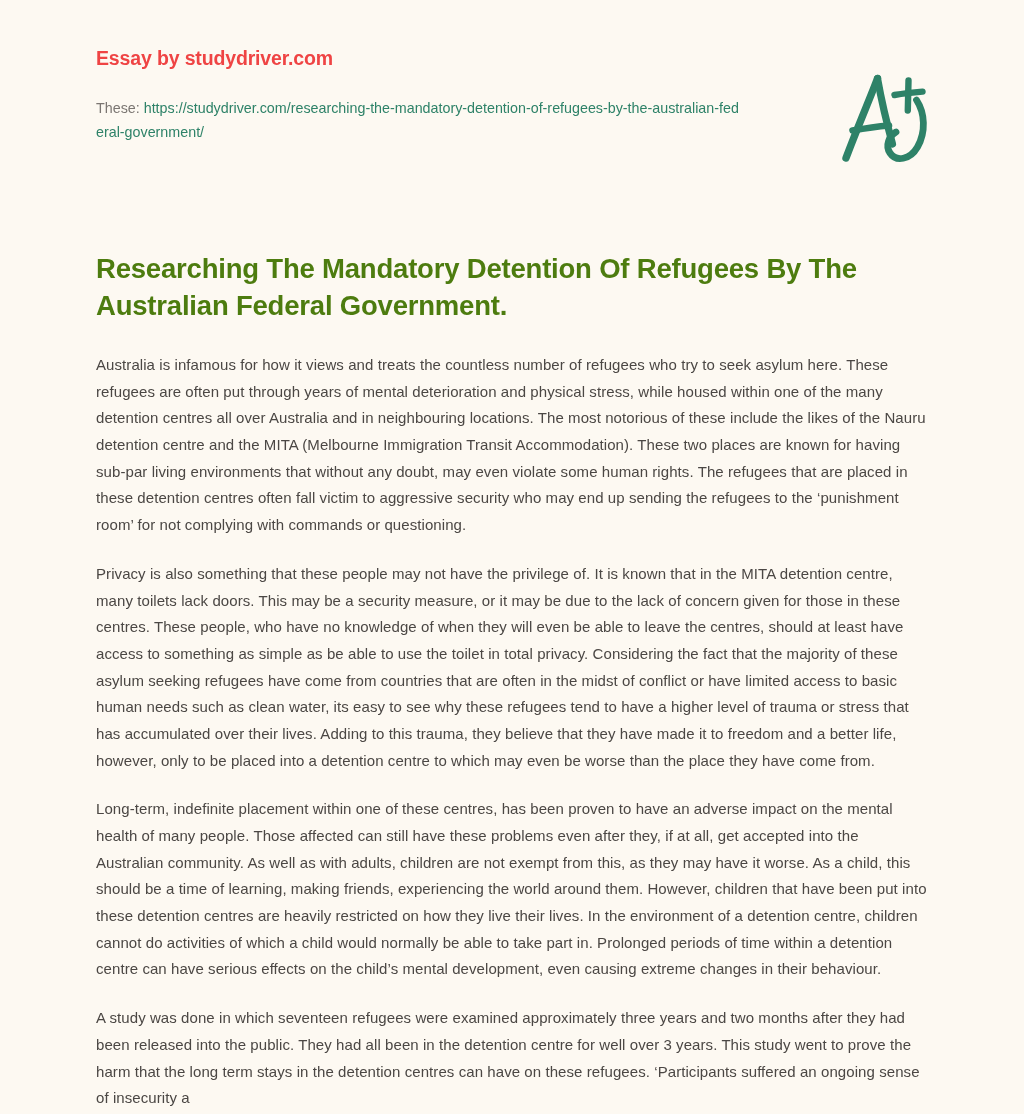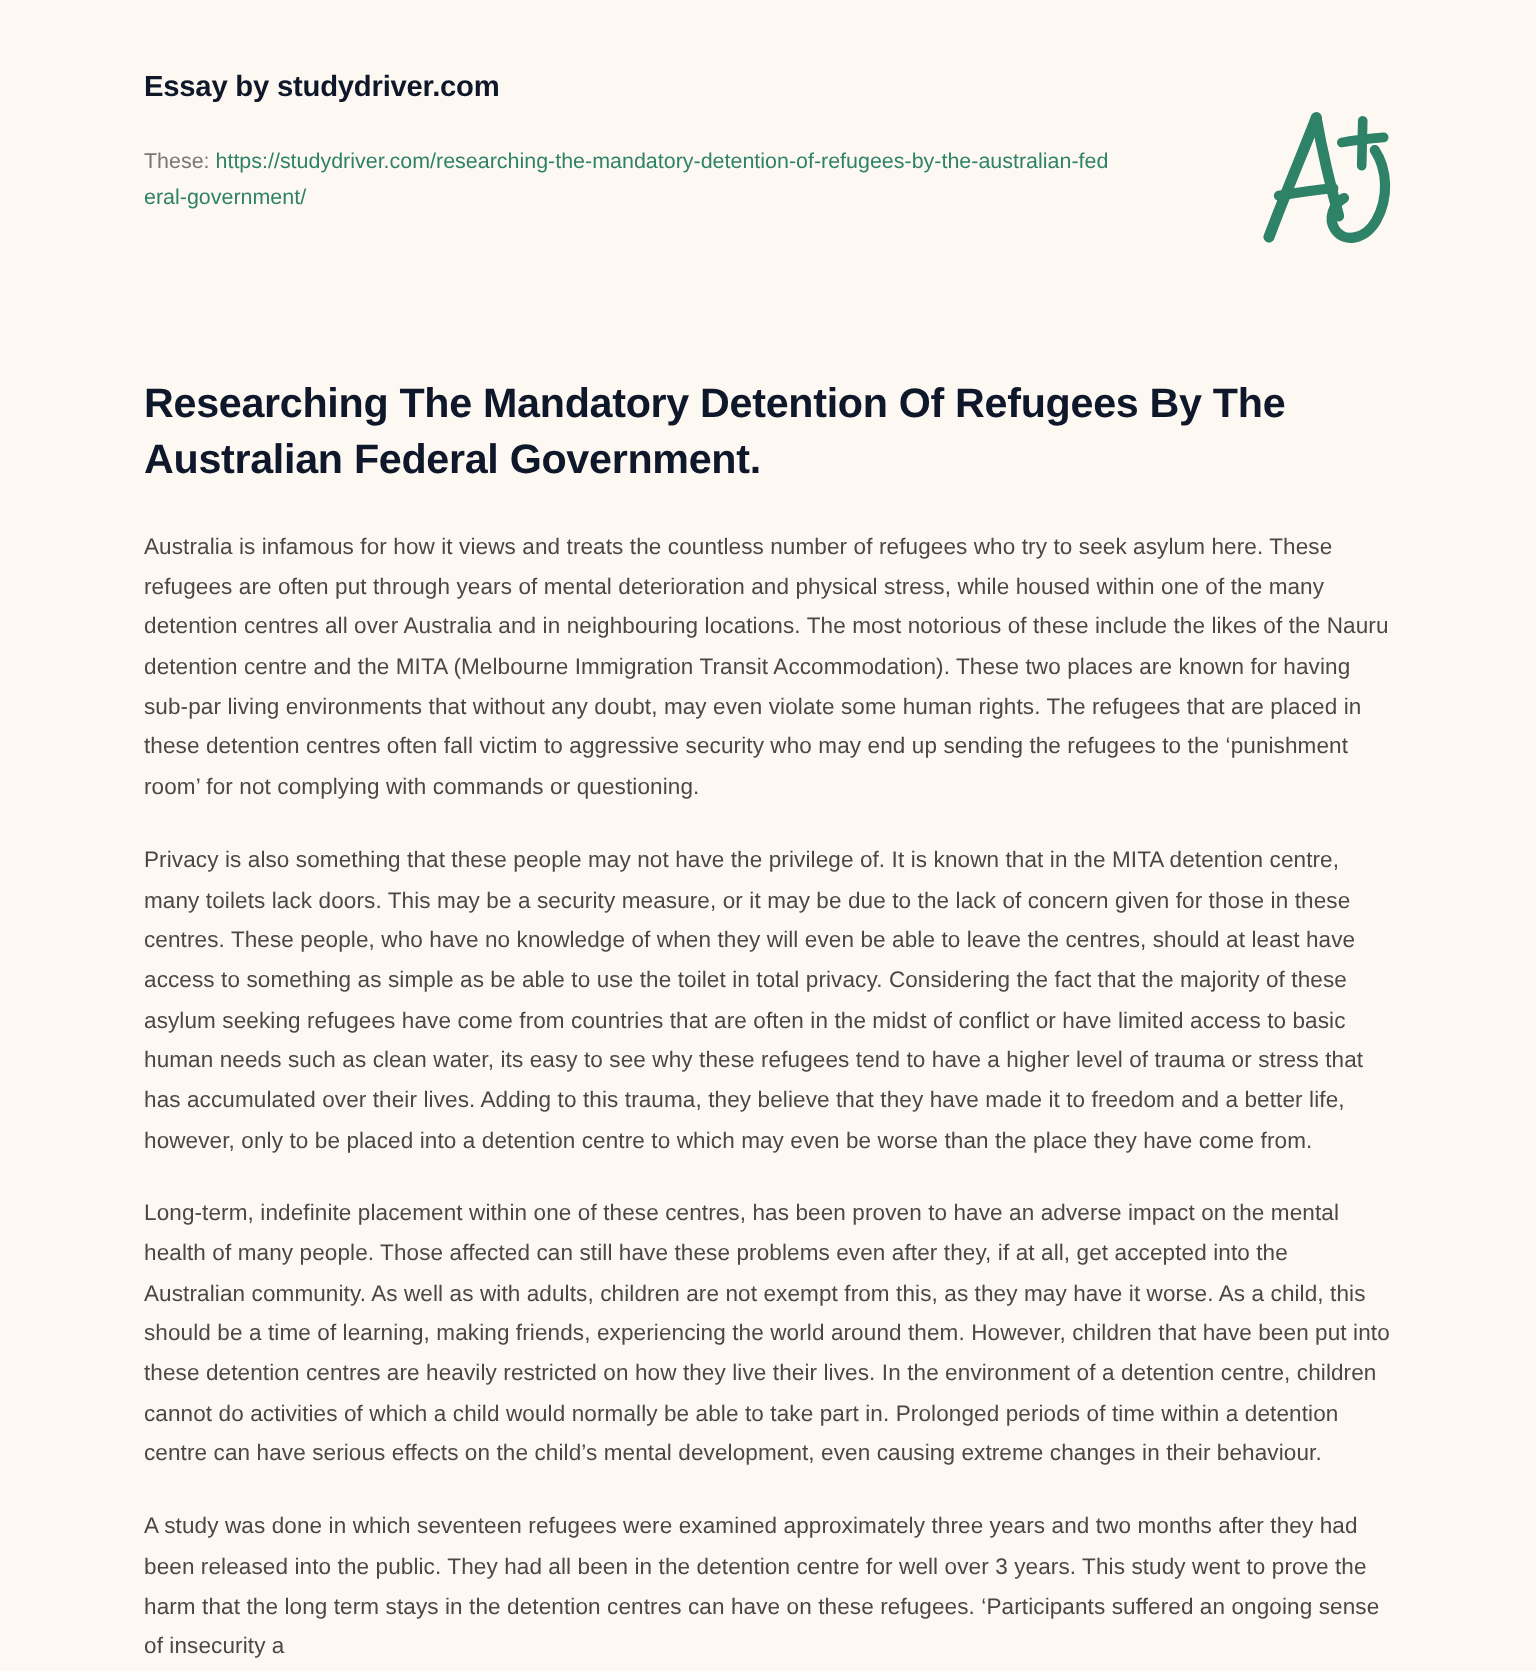--- a/index.html
+++ b/index.html
@@ -27,21 +27,21 @@
   .header {
     position: absolute;
     left: 96px;
     top: 46px;
     right: 96px;
   }
 
   .brand-line {
     font-size: 19.5px;
     font-weight: 700;
-    color: #0f172a;
+    color: #ef4444;
     letter-spacing: -0.15px;
     line-height: 1.3;
     margin: 0 0 26px 0;
     white-space: nowrap;
   }
 
   .source-line {
     font-size: 14.3px;
     line-height: 1.62;
     color: #7b7672;
@@ -71,21 +71,21 @@
   
   .doc-title {
     position: absolute;
     left: 96px;
     top: 250px;
     width: 800px;
     margin: 0;
     font-size: 27.5px;
     line-height: 1.36;
     font-weight: 700;
-    color: #0f172a;
+    color: #4d7c0f;
     letter-spacing: -0.2px;
   }
 
   
   .body-copy {
     position: absolute;
     left: 96px;
     top: 352px;
     width: 833px;
   }

